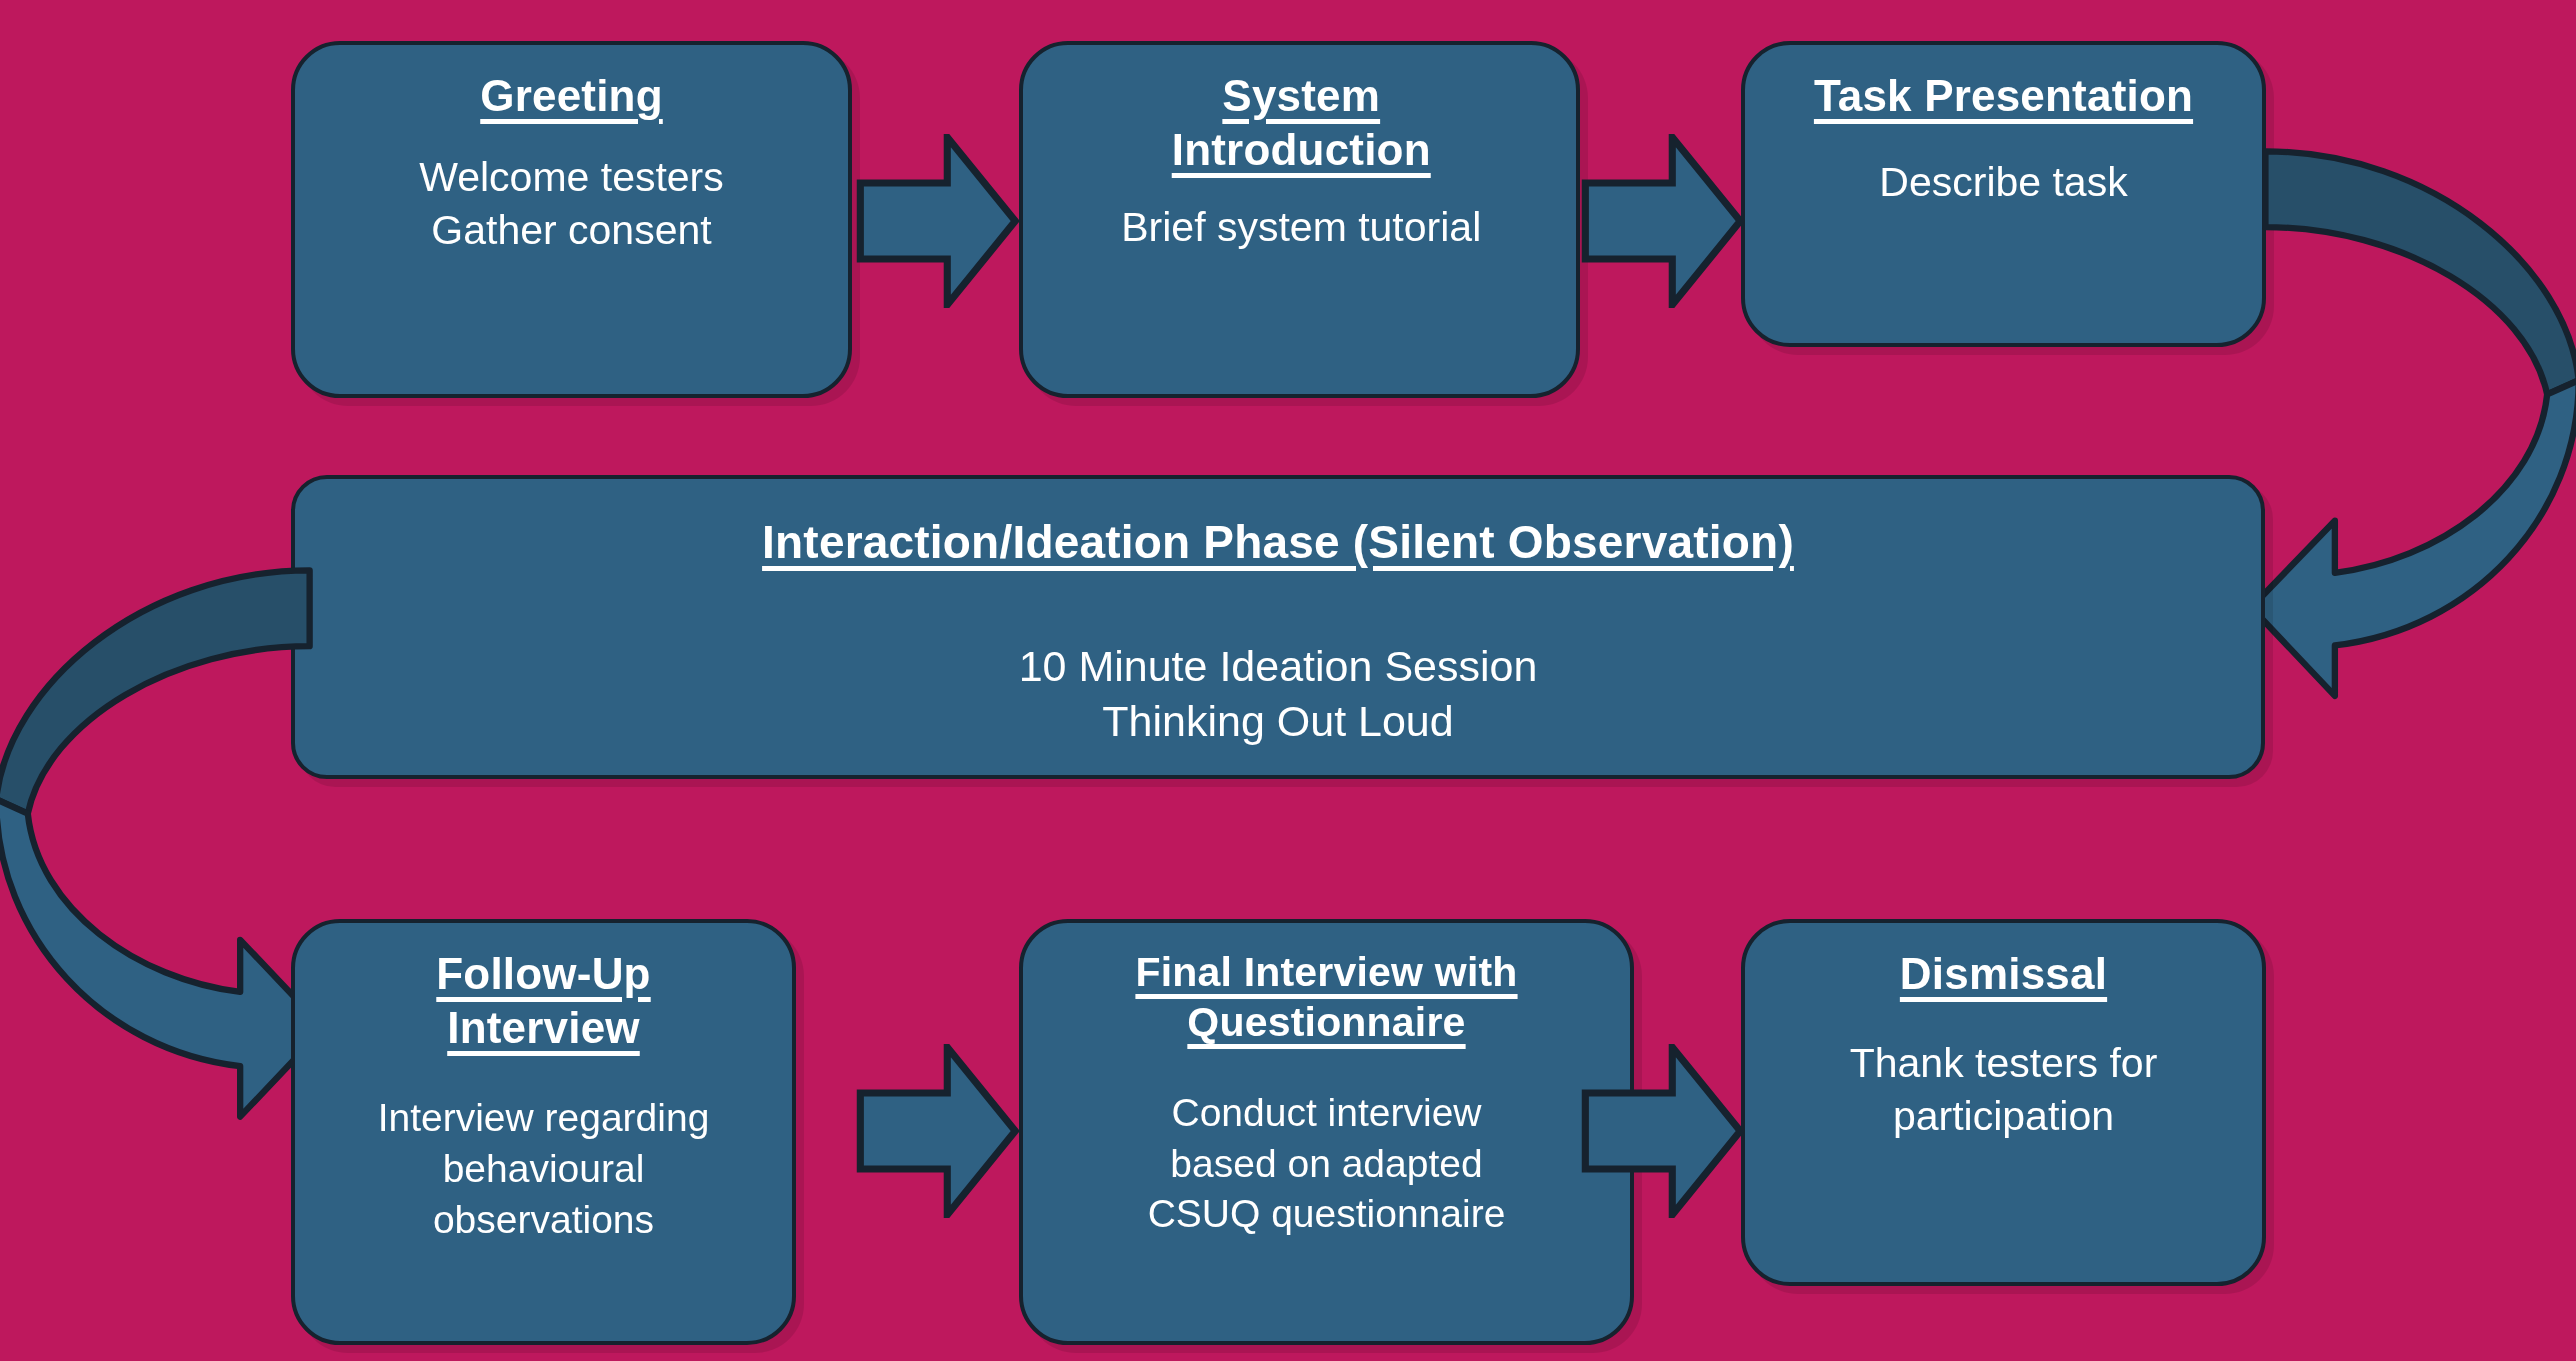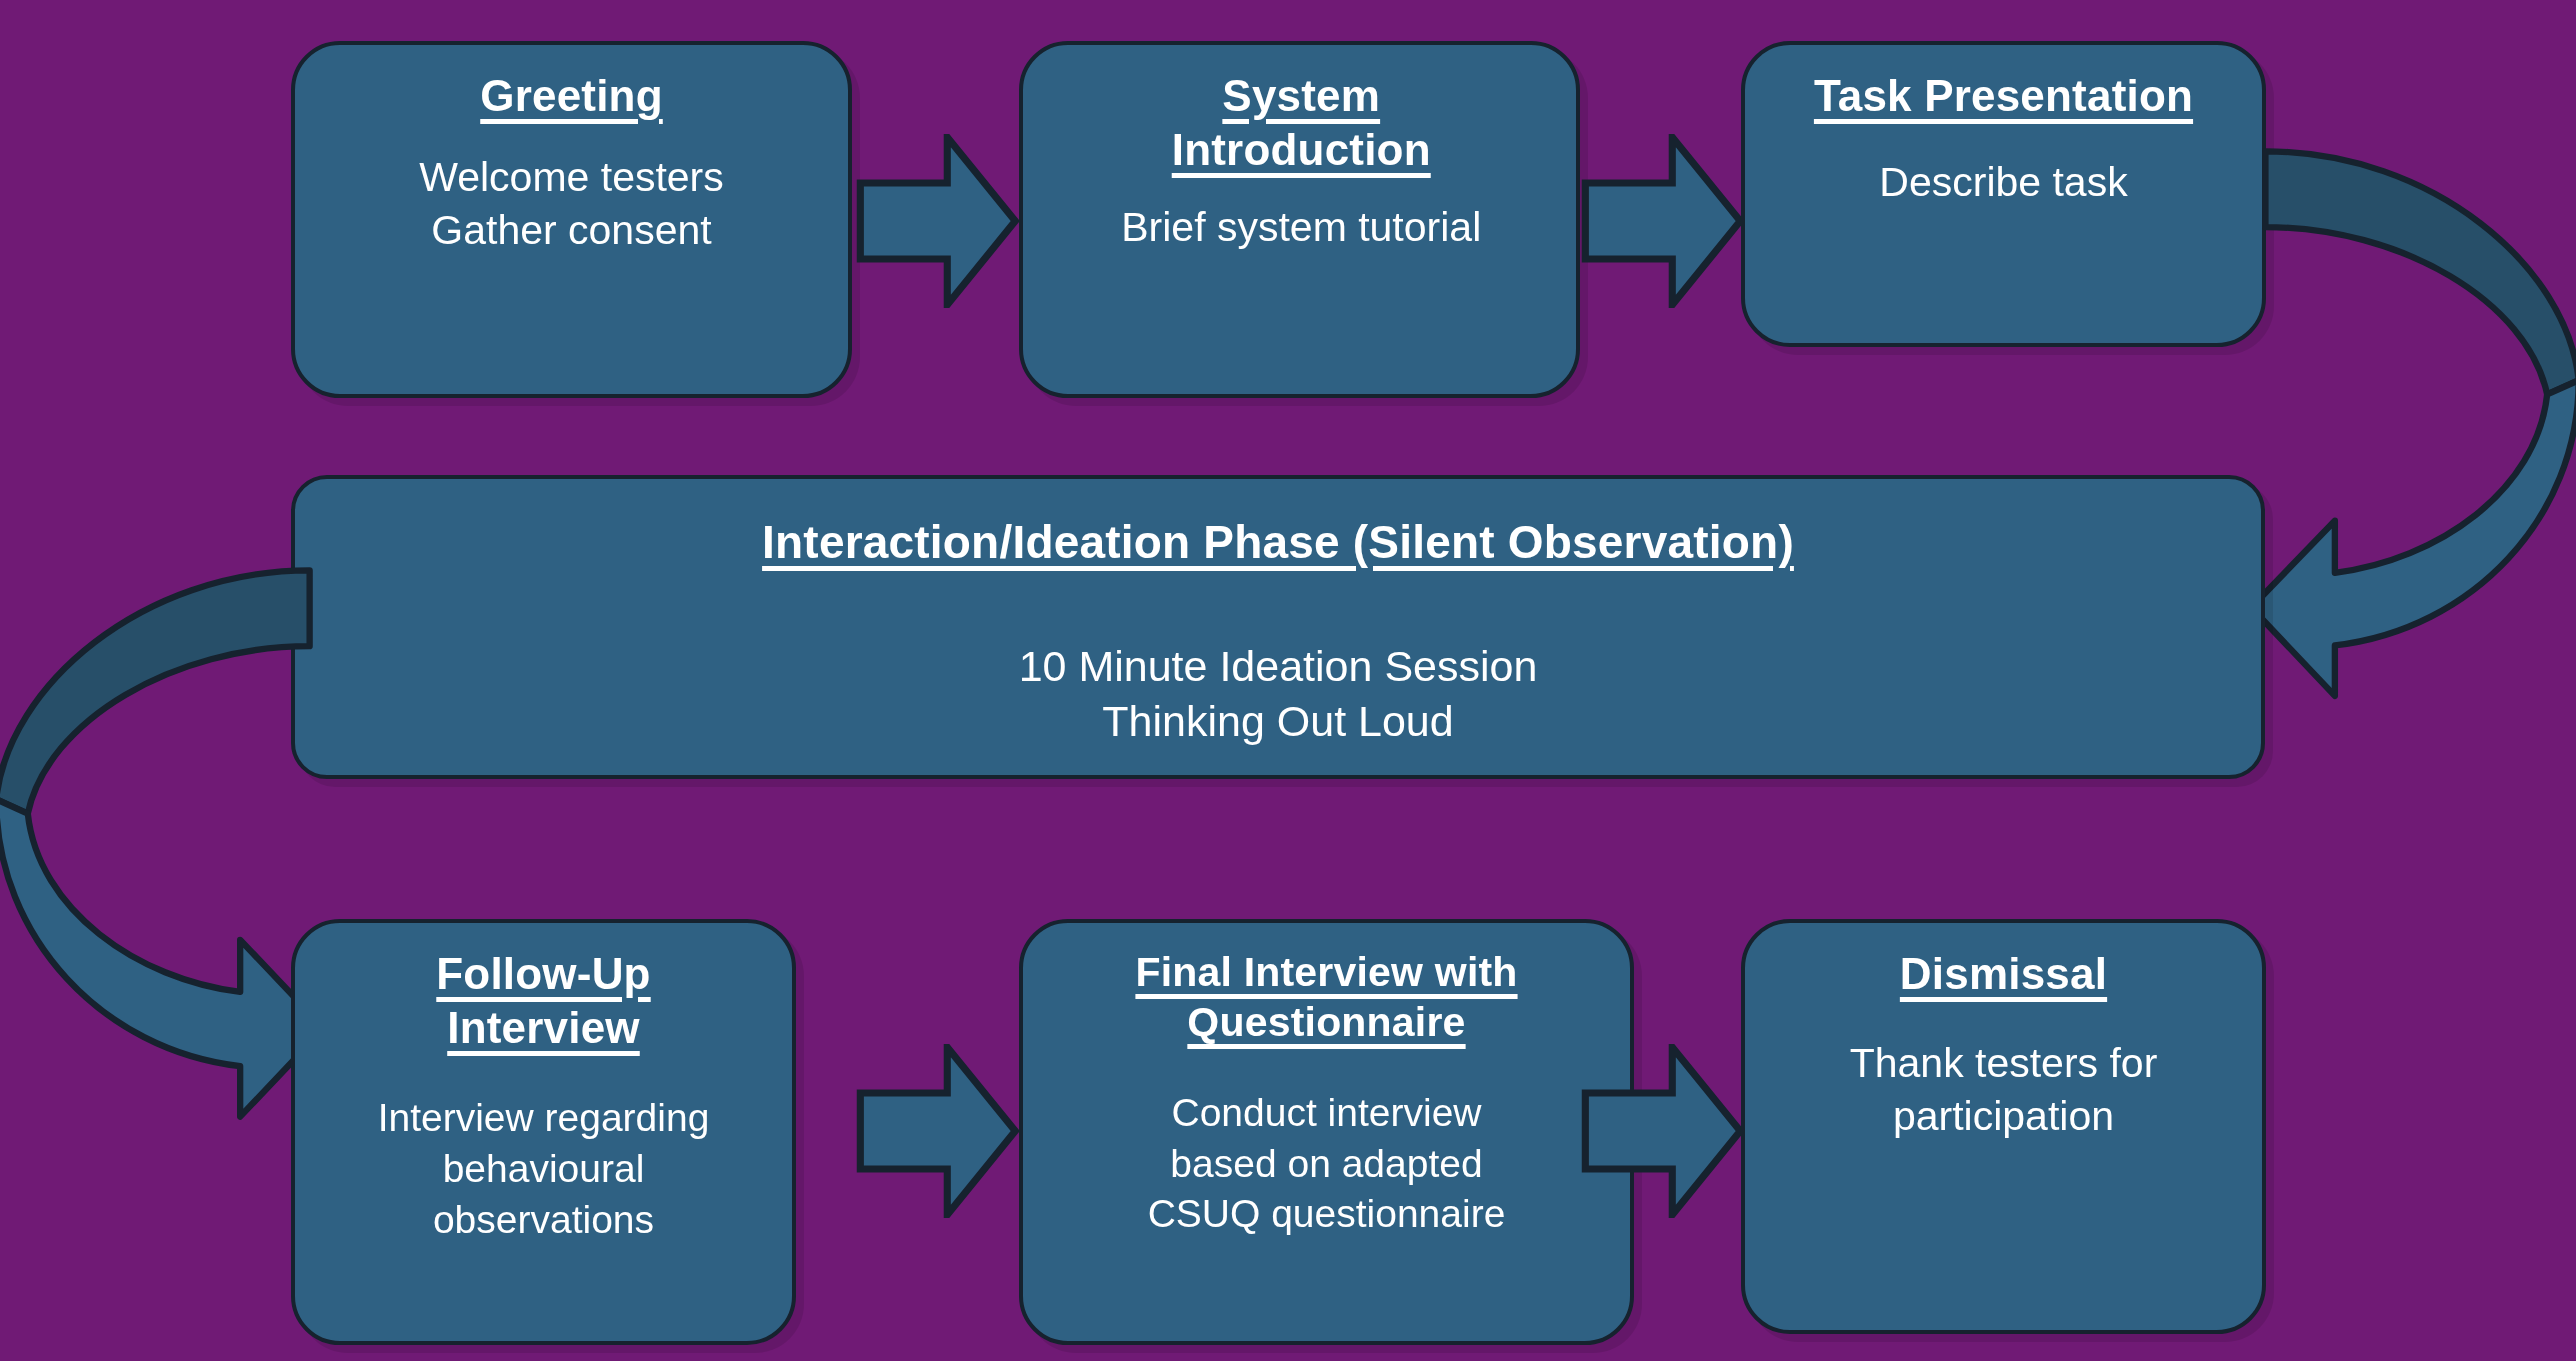--- a/index.html
+++ b/index.html
@@ -8,21 +8,21 @@
     padding: 0;
     background: #ffffff;
   }
   body {
     font-family: "Liberation Sans", sans-serif;
   }
   #canvas {
     position: relative;
     width: 2576px;
     height: 1361px;
-    background: #701a75;
+    background: #be185d;
     overflow: hidden;
   }
   
   .node {
     position: absolute;
     box-sizing: border-box;
     background: #2F6183;
     border: 4.7px solid #16222E;
     border-radius: 49px;
     color: #ffffff;
@@ -54,21 +54,21 @@
   }
 
   
   #node-greeting        { left: 291px;  top: 41px;   width: 561px;  height: 357px; }
   #node-system-intro    { left: 1019px; top: 41px;   width: 561px;  height: 357px; padding-left: 24px; }
   #node-task-present    { left: 1741px; top: 41px;   width: 525px;  height: 306px; }
   #node-interaction     { left: 291px;  top: 475px;  width: 1974px; height: 304px;
                           border-radius: 36px; gap: 12px; }
   #node-followup        { left: 291px;  top: 919px; width: 505px;  height: 426px; }
   #node-final-interview { left: 1019px; top: 919px; width: 615px;  height: 426px; }
-  #node-dismissal       { left: 1741px; top: 919px; width: 525px;  height: 415px; }
+  #node-dismissal       { left: 1741px; top: 919px; width: 525px;  height: 367px; }
 
   #node-greeting .title        { margin-bottom: 28.4px; }
   #node-system-intro .title    { margin-bottom: 25px; }
   #node-task-present .title    { margin-bottom: 33px; }
   #node-interaction            { padding-top: 35px; }
   #node-interaction .title     { font-size: 46px; margin-bottom: 57px; }
   #node-interaction .body      { font-size: 43px; line-height: 1.28; }
   #node-followup .title        { margin-bottom: 39px; }
   #node-followup .body         { font-size: 39px; }
   #node-final-interview .title { font-size: 41px; margin-bottom: 41px; }

